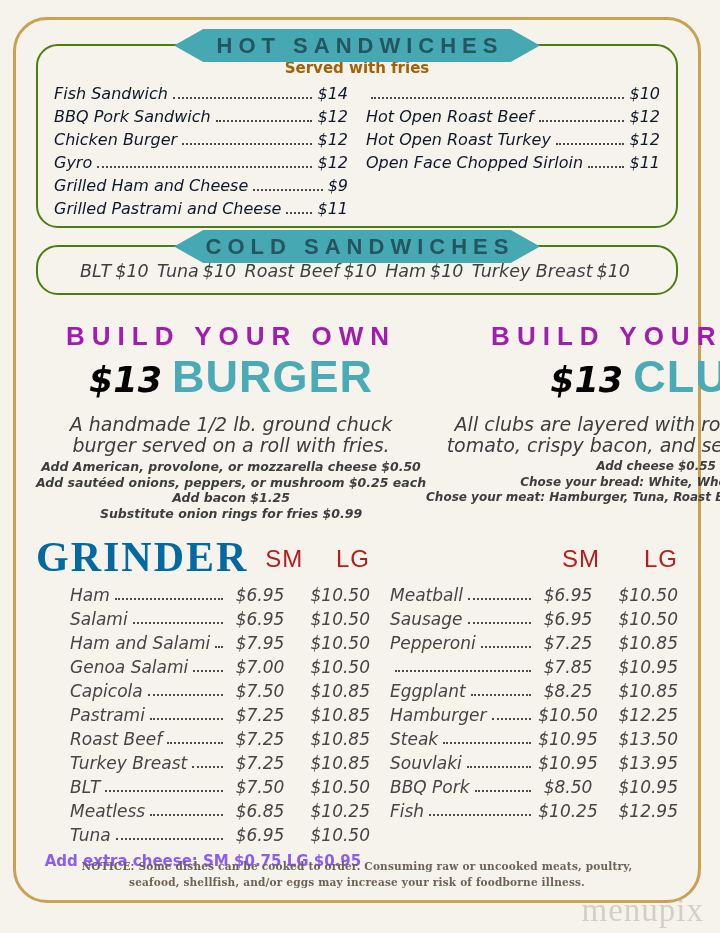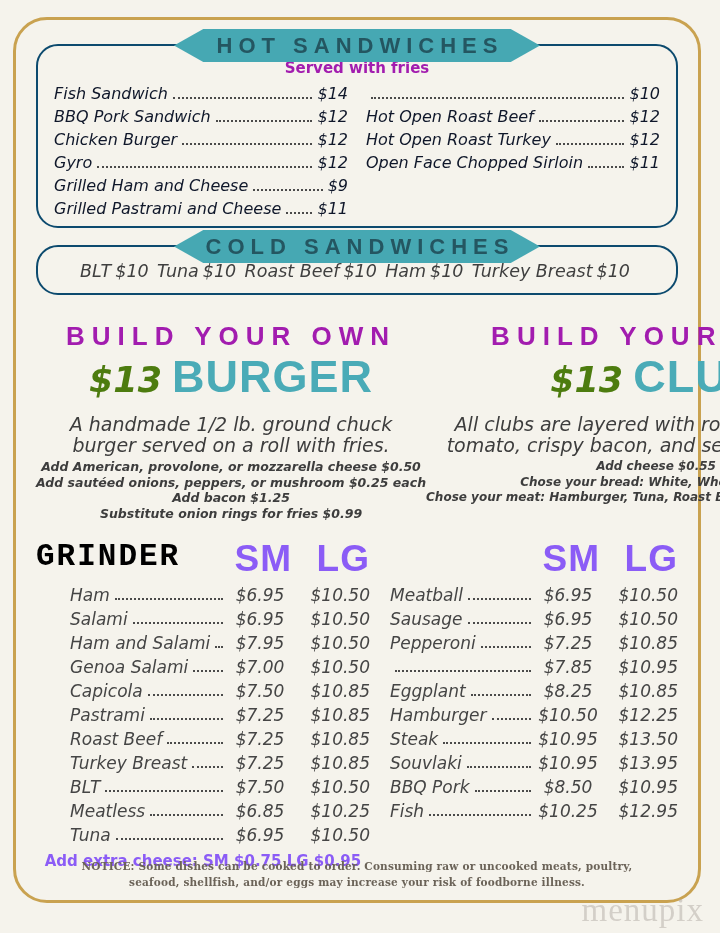--- a/index.html
+++ b/index.html
@@ -12,38 +12,38 @@
   }
   .frame{
     position:absolute;left:13px;top:17px;width:688px;height:886px;
     border:3px solid #c9a250;border-radius:34px;
     box-sizing:border-box;
     padding:0 20px;
   }
   
   .boxed{
     position:relative;
-    border:2px solid #0c4a6e;border-radius:22px;
+    border:2px solid #4d7c0f;border-radius:22px;
     padding:13px 16px 8px;
   }
   .hot-box{margin-top:24px;}
   .cold-box{margin-top:17px;padding:12px 42px 10px;}
   .banner{
     position:absolute;top:-17px;left:50%;transform:translateX(-50%);
     width:366px;height:33px;
     background:#46a8b3;
     clip-path:polygon(0% 50%,8% 0%,92% 0%,100% 50%,92% 100%,8% 100%);
     display:flex;align-items:center;justify-content:center;
     font-family:"Liberation Sans",sans-serif;
     font-weight:bold;font-size:22px;letter-spacing:6px;
     color:#245661;text-indent:6px;
   }
   .subtitle{
     text-align:center;font-weight:bold;font-size:15px;
-    color:#a21caf;margin-bottom:3px;
+    color:#a16207;margin-bottom:3px;
   }
   
   .cols{display:flex;gap:18px;}
   .col{flex:1;}
   .mi{display:flex;align-items:flex-end;height:23px;
       font-style:italic;font-size:16px;color:#0f172a;}
   .mi-name{white-space:nowrap;}
   .leader{flex:1;border-bottom:2px dotted #4a4a4a;margin:0 5px 4px 5px;min-width:6px;}
   .mi-price{white-space:nowrap;}
   
@@ -52,45 +52,45 @@
   .cold-items .ci span{margin-right:4px;}
   
   .byo{display:flex;margin-top:26px;}
   .byo-col{flex:1;text-align:center;}
   .byo-head{
     font-family:"Liberation Sans",sans-serif;
     color:#a21caf;font-weight:bold;font-size:26px;letter-spacing:7px;
     line-height:30px;white-space:nowrap;
   }
   .byo-big{line-height:48px;margin-top:2px;white-space:nowrap;}
-  .byo-price{font-style:italic;font-weight:bold;font-size:35px;color:#4d7c0f;margin-right:10px;}
+  .byo-price{font-style:italic;font-weight:bold;font-size:35px;color:#000000;margin-right:10px;}
   .byo-name{
     font-family:"Liberation Sans",sans-serif;
     font-weight:bold;font-size:45px;color:#4aabb7;letter-spacing:1px;
   }
   .byo-desc{
     font-style:italic;font-size:19px;color:#3d3d3d;line-height:21px;margin-top:3px;
   }
   .byo-notes{margin-top:3px;}
   .byo-note{font-style:italic;font-weight:bold;font-size:12.5px;
       color:#3d3d3d;line-height:15.5px;white-space:nowrap;}
   .club .byo-note{font-size:12px;}
   
   .grinders{display:flex;margin-top:12px;gap:20px;}
   .g-left{width:334px;}
   .g-right{flex:1;}
   .g-header{display:flex;align-items:flex-end;height:44px;margin-bottom:4px;}
   .g-title{
-    font-family:Liberation Mono, monospace;
-    font-weight:bold;font-size:31px;color:#000000;letter-spacing:2px;line-height:40px;
+    font-family:Liberation Serif, serif;
+    font-weight:bold;font-size:42px;color:#0369a1;letter-spacing:2px;line-height:40px;
   }
   .g-spacer{flex:1;}
   .size-h{
     font-family:"Liberation Sans",sans-serif;
-    font-weight:bold;font-size:37px;color:#8b5cf6;line-height:36px;
+    font-weight:normal;font-size:24px;color:#b91c1c;line-height:36px;
     text-align:right;letter-spacing:1px;
   }
   .size-h.sm{width:64px;}
   .size-h.lg{width:78px;}
   .g-row{display:flex;align-items:flex-end;height:24px;
       font-style:italic;font-size:17px;color:#454545;}
   .g-left .g-row{padding-left:34px;}
   .g-sm{width:64px;text-align:center;white-space:nowrap;}
   .g-lg{width:78px;text-align:right;white-space:nowrap;}
   .g-row .leader{margin-bottom:5px;}

